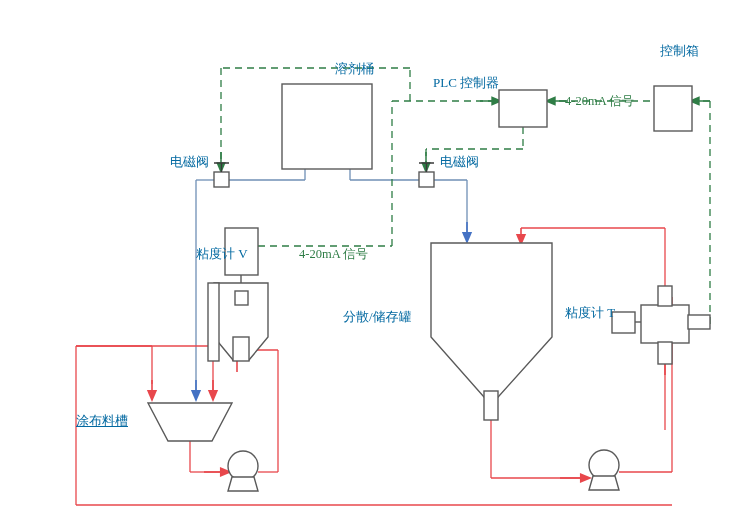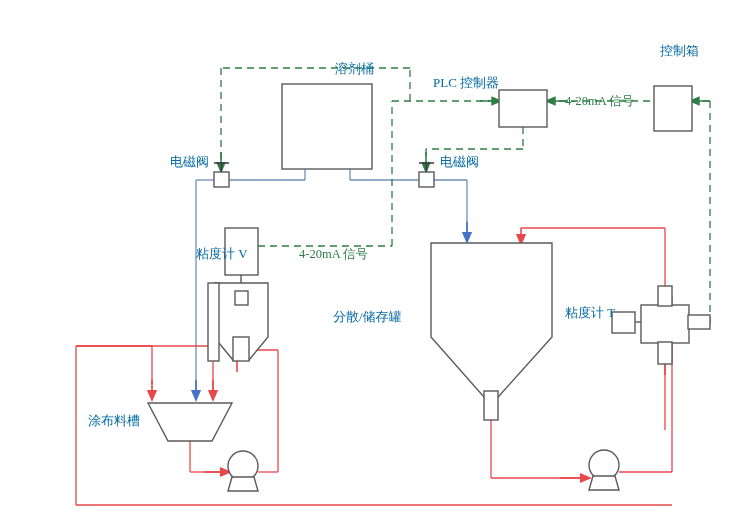--- a/index.html
+++ b/index.html
@@ -161,21 +161,21 @@
   <div class="lbl" style="left:660px; top:44px;">控制箱</div>
 
   <div class="lbl" style="left:170px; top:155px;">电磁阀</div>
 
   <div class="lbl" style="left:440px; top:155px;">电磁阀</div>
 
   <div class="lbl" style="left:196px; top:199px;margin-top:48px;">粘度计 V</div>
 
   <div class="lbl" style="left:565px; top:282px;margin-top:24px;">粘度计 T</div>
 
-  <div class="lbl" style="left:333px; top:310px;">分散/储存罐</div>
+  <div class="lbl" style="left:343px; top:310px;">分散/储存罐</div>
 
-  <div class="lbl" style="left:88px; top:414px;">涂布料槽</div>
+  <div class="lbl" style="left:76px; top:414px;text-decoration:underline;">涂布料槽</div>
 
   <div class="lbl lbl-green" style="left:299px; top:220px;">4-20mA 信号</div>
 
   <div class="lbl lbl-green" style="left:565px; top:67px;">4-20mA 信号</div>
 
 </div>
 
 </body></html>

